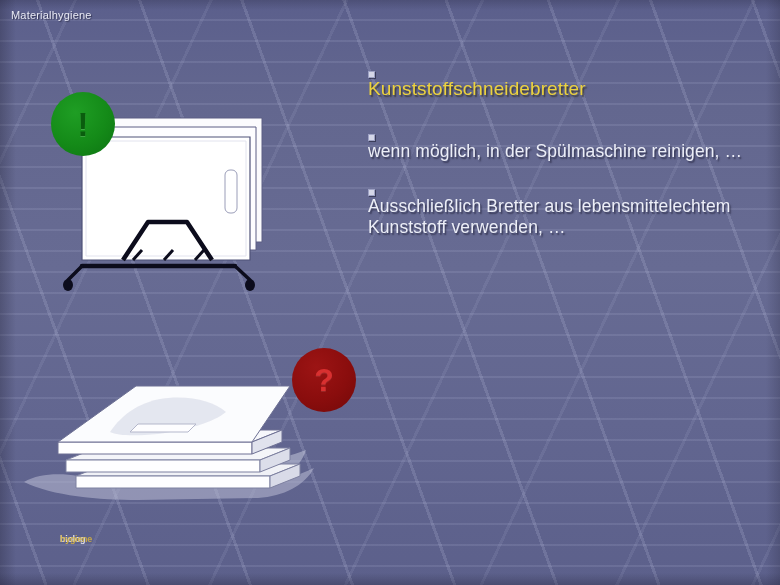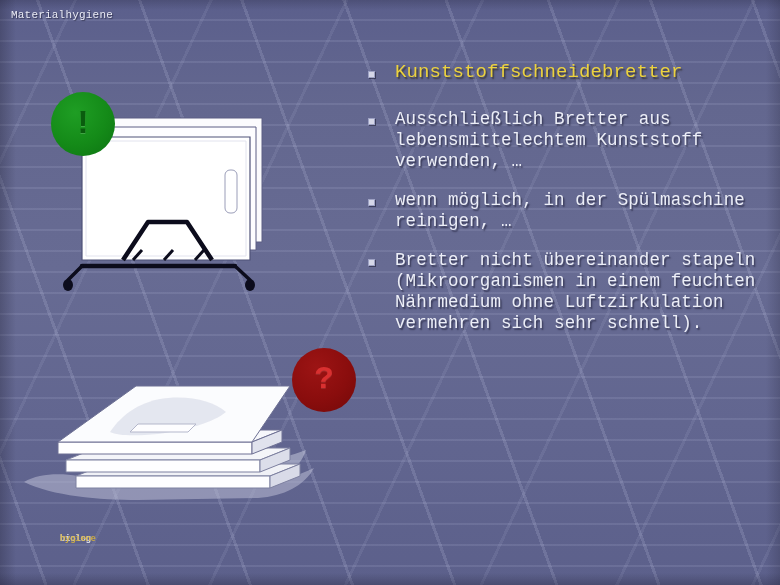--- a/index.html
+++ b/index.html
@@ -5,21 +5,21 @@
   html, body {
     margin: 0;
     padding: 0;
     background: #1b1b24;
   }
   #slide {
     position: relative;
     width: 780px;
     height: 585px;
     overflow: hidden;
-    font-family: Liberation Mono, monospace;
+    font-family: Liberation Sans, sans-serif;
     background: #6d28d9;
   }
 
   
   .bg-base {
     position: absolute;
     inset: 0;
     background:
       linear-gradient(180deg,
         #5b5f8c 0%,
@@ -107,20 +107,21 @@
     position: absolute;
     left: 368px;
     top: 62px;
     width: 400px;
   }
   .bullet-row {
     position: relative;
     display: flex;
     align-items: flex-start;
     margin-bottom: 18px;
+    flex-direction: column;
   }
   .bullet-marker {
     flex: 0 0 auto;
     width: 7px;
     height: 7px;
     margin-top: 9px;
     margin-right: 20px;
     background: #d5d7e8;
     box-shadow: 1px 1px 0 rgba(25,25,45,0.55);
     border: 1px solid #9ea2c4;
@@ -252,33 +253,29 @@
 
   <div class="content">
 
     <div class="bullet-row highlight gap-lg">
       <div class="bullet-marker"></div>
       <div class="bullet-text">Kunststoffschneidebretter</div>
     </div>
 
     <div class="bullet-row">
       <div class="bullet-marker"></div>
+      <div class="bullet-text">wenn möglich, in der Spülmaschine reinigen, …</div>
+    </div>
+
+    <div class="bullet-row">
+      <div class="bullet-marker"></div>
       <div class="bullet-text">Ausschließlich Bretter aus lebensmittelechtem Kunststoff verwenden, …</div>
     </div>
 
-    <div class="bullet-row">
-      <div class="bullet-marker"></div>
-      <div class="bullet-text">wenn möglich, in der Spülmaschine reinigen, …</div>
-    </div>
-
-
-    <div class="bullet-row">
-      <div class="bullet-marker"></div>
-      <div class="bullet-text">Bretter nicht übereinander stapeln (Mikroorganismen in einem feuchten Nährmedium ohne Luftzirkulation vermehren sich sehr schnell).</div>
-    </div>
+
 
   </div>
 
   <div class="footer-logo">
     <span class="footer-a">biolog</span>
     <span class="footer-b">hygiene</span>
   </div>
 
 </div>
 

